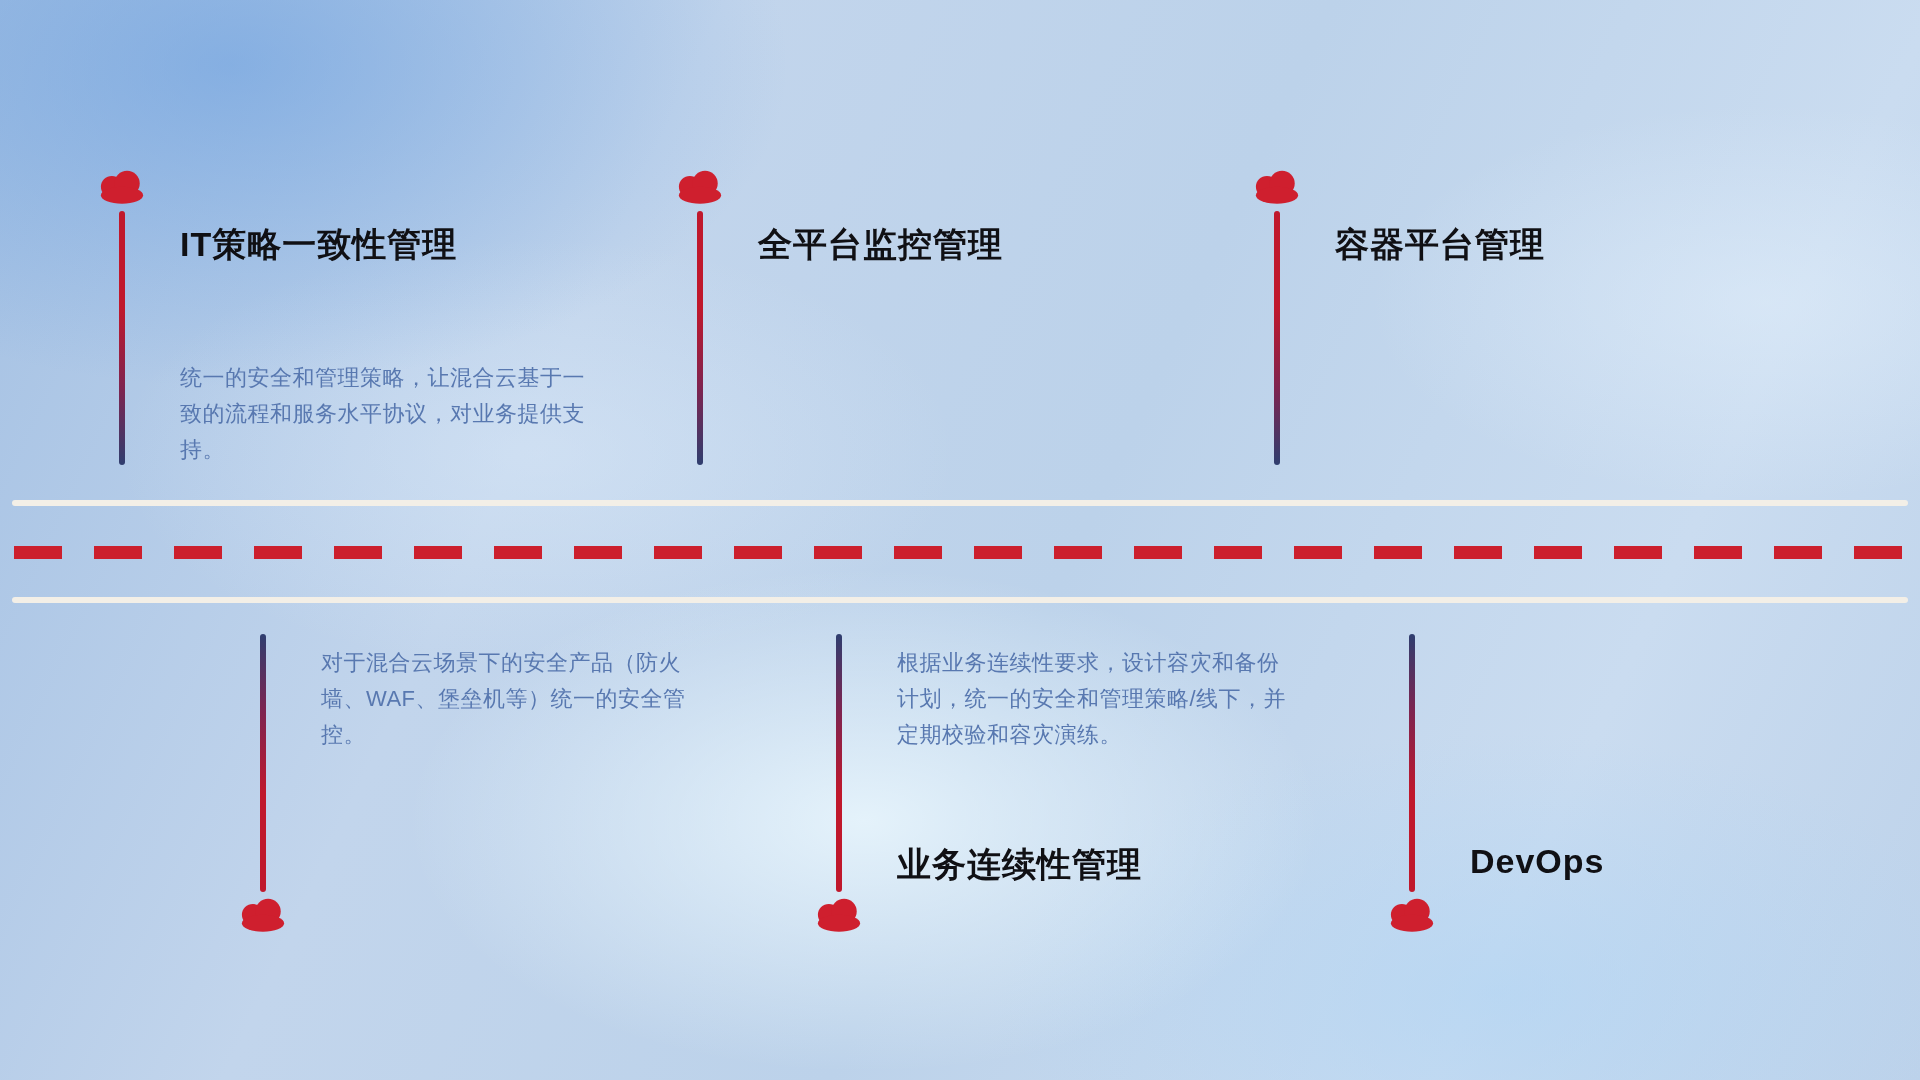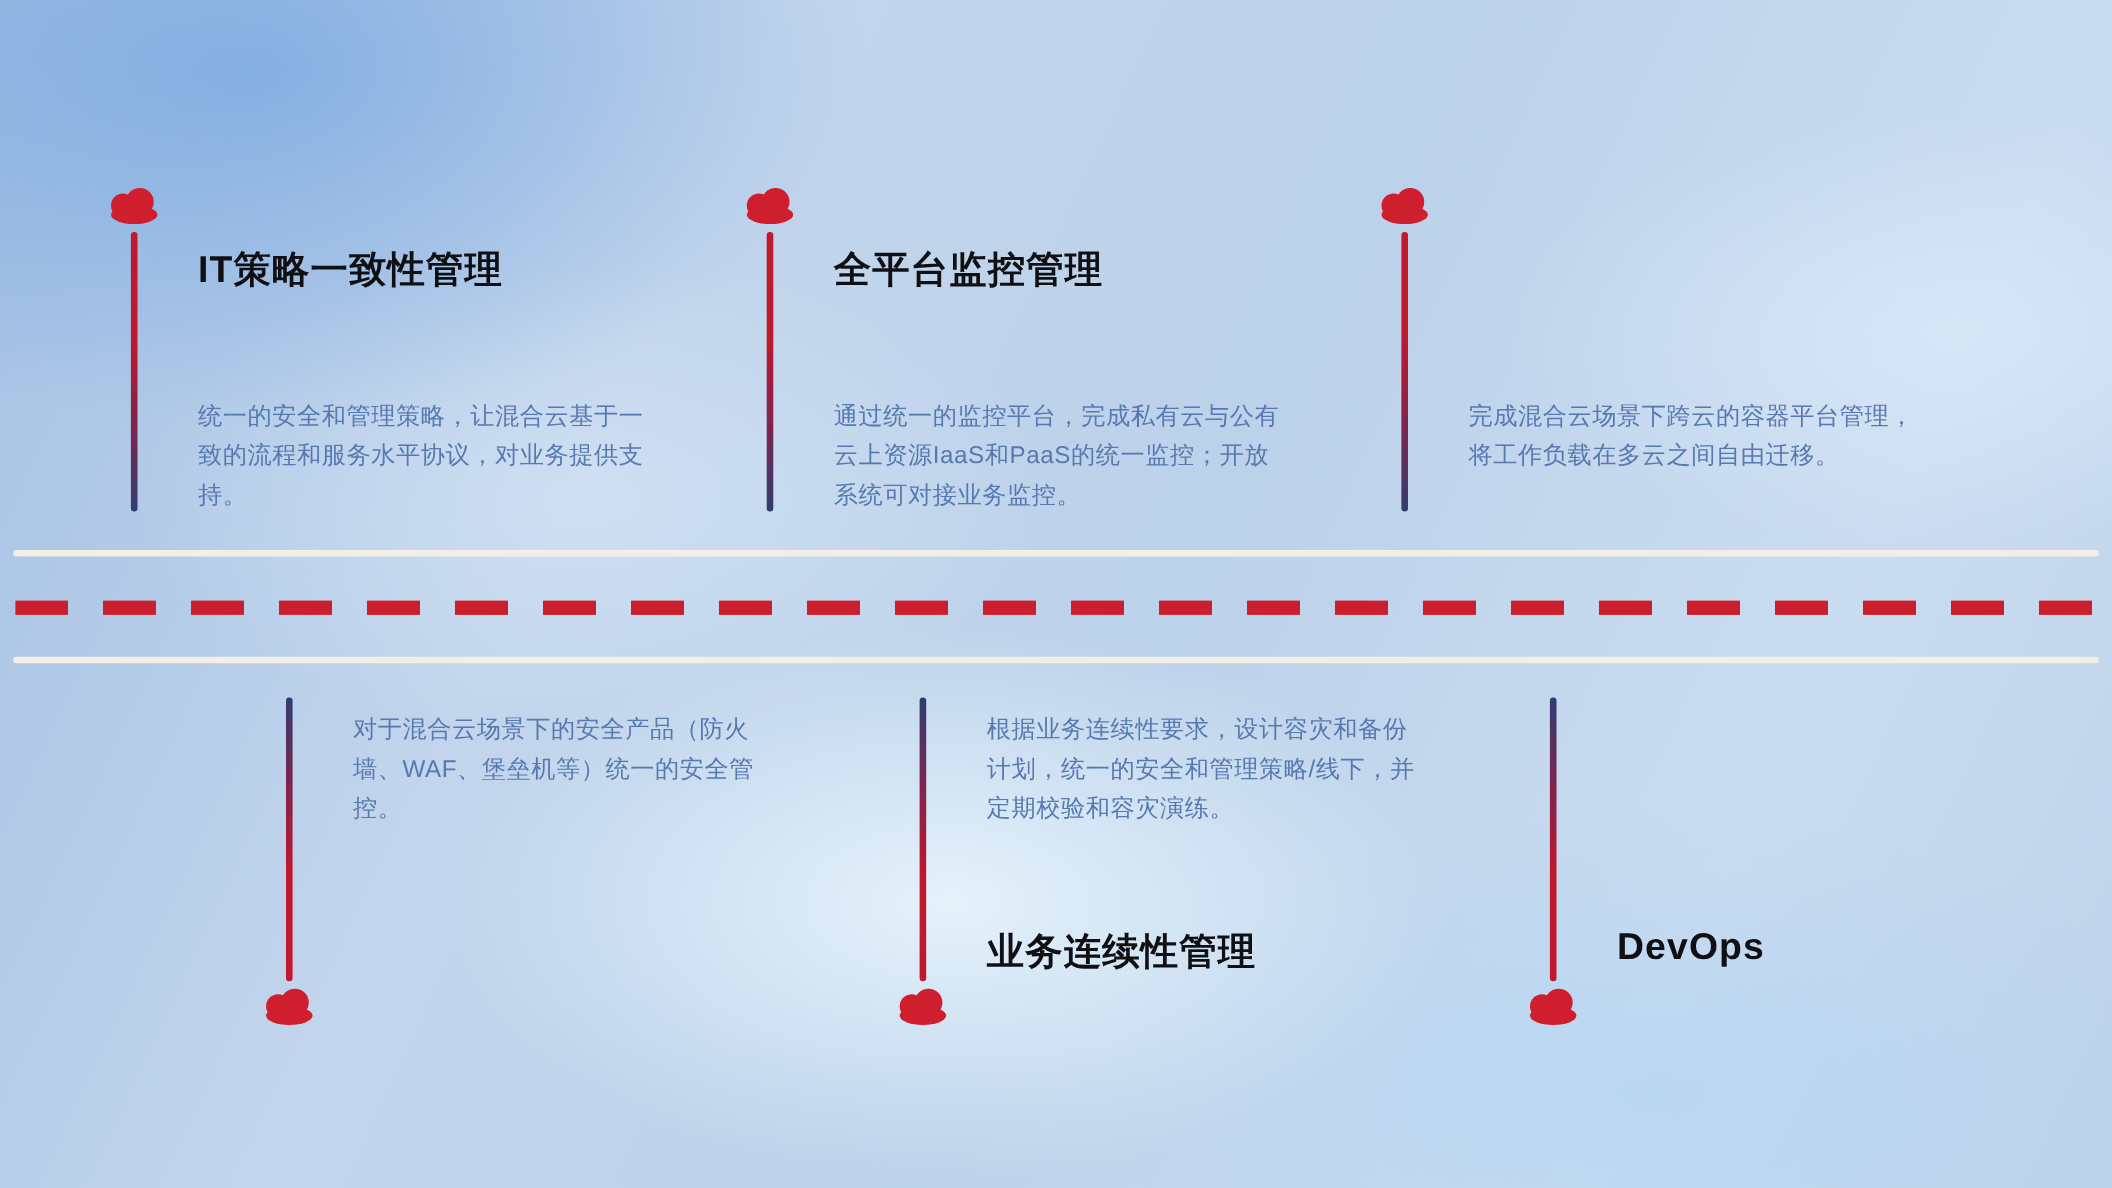--- a/index.html
+++ b/index.html
@@ -145,31 +145,30 @@
   </div>
 
   <div class="item top t2">
     <svg class="cloud" viewBox="0 0 64 42">
       <circle cx="20" cy="22" r="13"></circle>
         <circle cx="38" cy="18" r="15"></circle>
         <ellipse cx="32" cy="32" rx="25" ry="10"></ellipse>
     </svg>
     <div class="pole"></div>
     <div class="title">全平台监控管理</div>
-    <div class="description">通过统一的监控平台，完成私有云与公有云上资源IaaS和PaaS的统一监控；开放系统可对接业务监控。</div>
   </div>
 
   <div class="item top t3">
     <svg class="cloud" viewBox="0 0 64 42">
       <circle cx="20" cy="22" r="13"></circle>
         <circle cx="38" cy="18" r="15"></circle>
         <ellipse cx="32" cy="32" rx="25" ry="10"></ellipse>
     </svg>
     <div class="pole"></div>
-    <div class="description">完成混合云场景下跨云的容器平台管理，将工作负载在多云之间自由迁移。</div>
+    <div class="title">容器平台管理</div>
   </div>
 
   <div class="item bottom b1">
     <div class="pole"></div>
     <div class="description">对于混合云场景下的安全产品（防火墙、WAF、堡垒机等）统一的安全管控。</div>
     <svg class="cloud" viewBox="0 0 64 42">
       <circle cx="20" cy="22" r="13"></circle>
         <circle cx="38" cy="18" r="15"></circle>
         <ellipse cx="32" cy="32" rx="25" ry="10"></ellipse>
     </svg>

